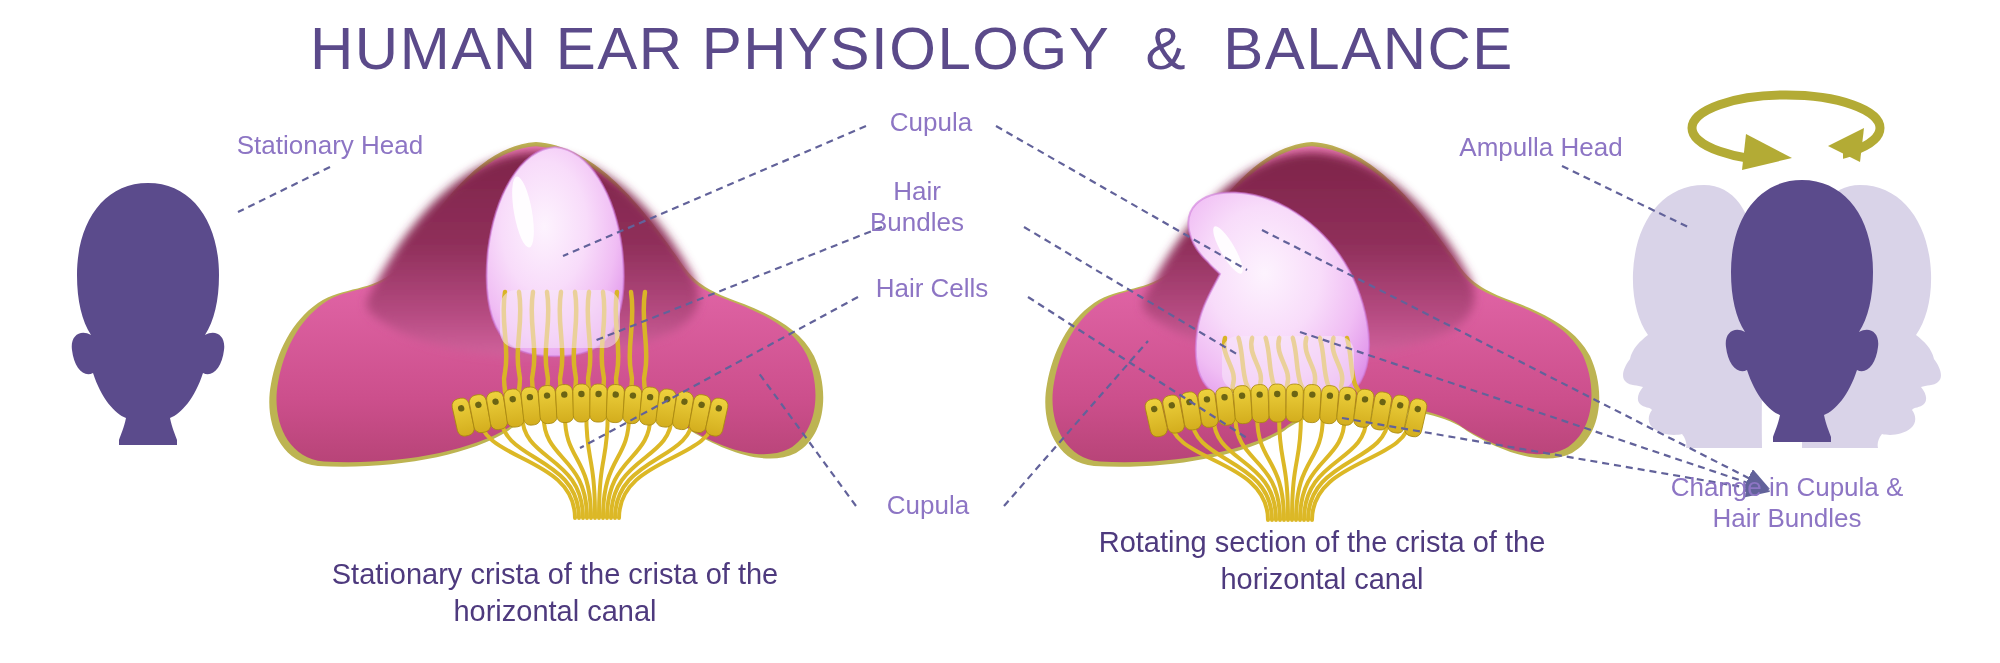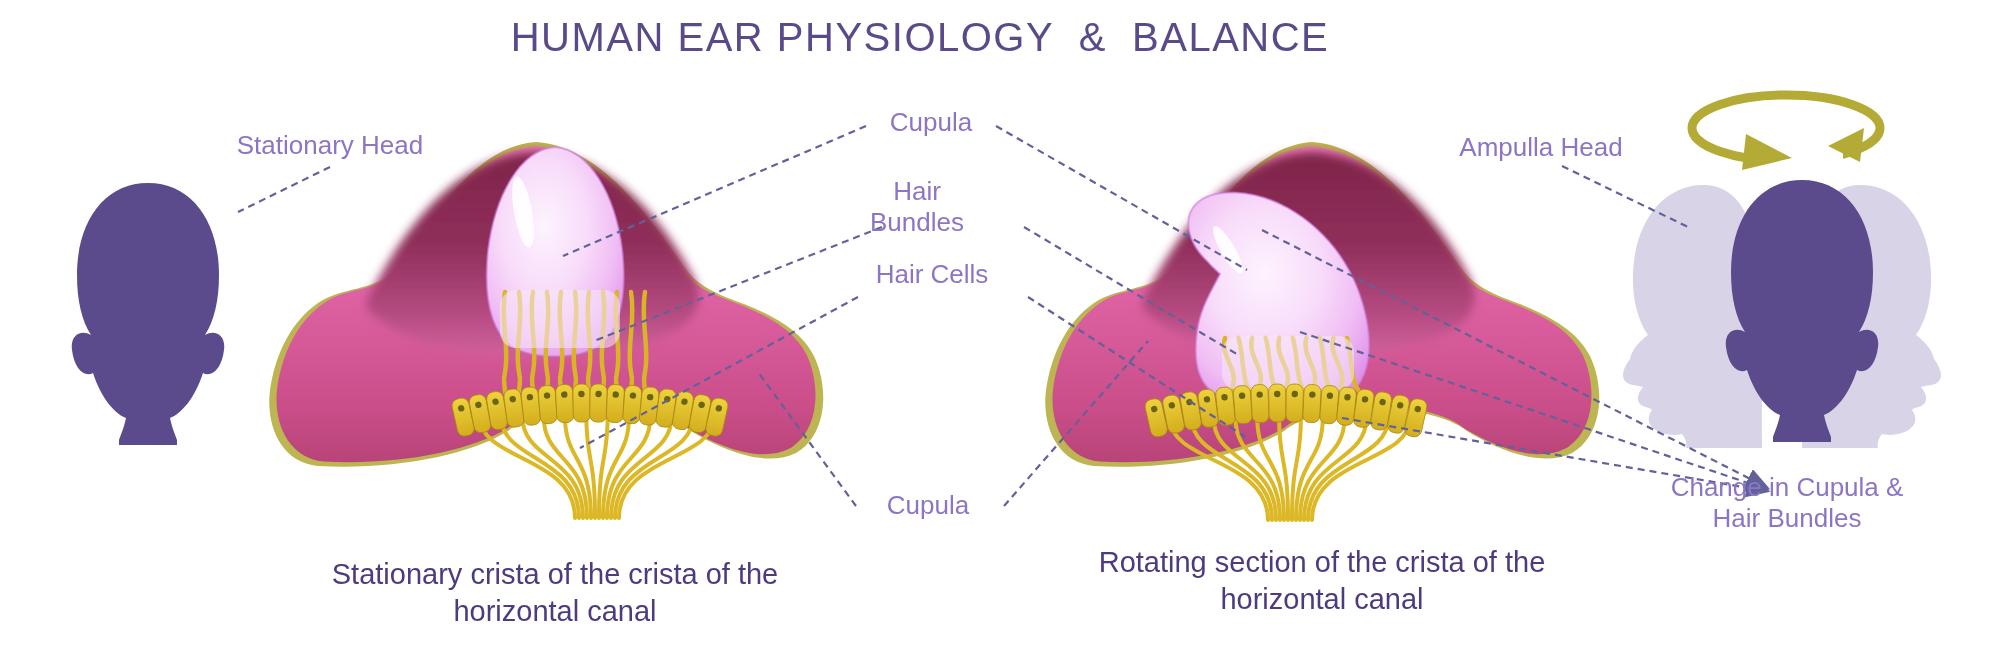--- a/index.html
+++ b/index.html
@@ -1,20 +1,20 @@
 <!DOCTYPE html>
 <html style="--c-title: #5b4a8a; --c-label: #8d75c4; --c-caption: #4e3a7e; --c-leader: #62629a;"><head>
 <meta charset="utf-8">
 <style>
   html,body{margin:0;padding:0;background:#ffffff;}
   #canvas{position:relative;width:2000px;height:663px;background:#ffffff;overflow:hidden;
           font-family:"Liberation Sans", sans-serif;}
   #art{position:absolute;left:0;top:0;}
   .txt{position:absolute;line-height:1.18;}
-  .title{top:14px;left:320px;width:1200px;text-align:center;font-size:40px;font-weight:500;
+  .title{top:14px;left:310px;width:1200px;text-align:center;font-size:60px;font-weight:500;
          letter-spacing:1.5px;color:var(--c-title);white-space:pre;}
   .callout{font-size:26px;font-weight:400;color:var(--c-label);text-align:center;}
   .caption{font-size:29px;font-weight:500;color:var(--c-caption);text-align:center;line-height:1.28;}
   .leader{fill:none;stroke:var(--c-leader);stroke-width:2.2;stroke-dasharray:7 5;}
 </style>
 </head>
 <body>
 
 <div id="canvas">
 
@@ -342,24 +342,24 @@
   </svg>
 
   <div class="txt title">HUMAN EAR PHYSIOLOGY  &amp;  BALANCE</div>
 
   <div class="txt callout" style="left:205px;top:130px;width:250px;">Stationary Head</div>
 
   <div class="txt callout" style="left:856px;top:107px;width:150px;">Cupula</div>
 
   <div class="txt callout" style="left:857px;top:176px;width:120px;">Hair Bundles</div>
 
-  <div class="txt callout" style="left:857px;top:259px;width:150px;">Hair Cells</div>
+  <div class="txt callout" style="left:857px;top:273px;width:150px;">Hair Cells</div>
 
   <div class="txt callout" style="left:853px;top:490px;width:150px;">Cupula</div>
 
   <div class="txt callout" style="left:1421px;top:132px;width:240px;">Ampulla Head</div>
 
   <div class="txt callout" style="left:1647px;top:472px;width:280px;">Change in Cupula &amp; Hair Bundles</div>
 
   <div class="txt caption" style="left:305px;top:556px;width:500px;">Stationary crista of the crista of the horizontal canal</div>
 
-  <div class="txt caption" style="left:1072px;top:544px;width:500px;">Rotating section of the crista of the horizontal canal</div>
+  <div class="txt caption" style="left:1072px;top:524px;width:500px;">Rotating section of the crista of the horizontal canal</div>
 </div>
 
 </body></html>

